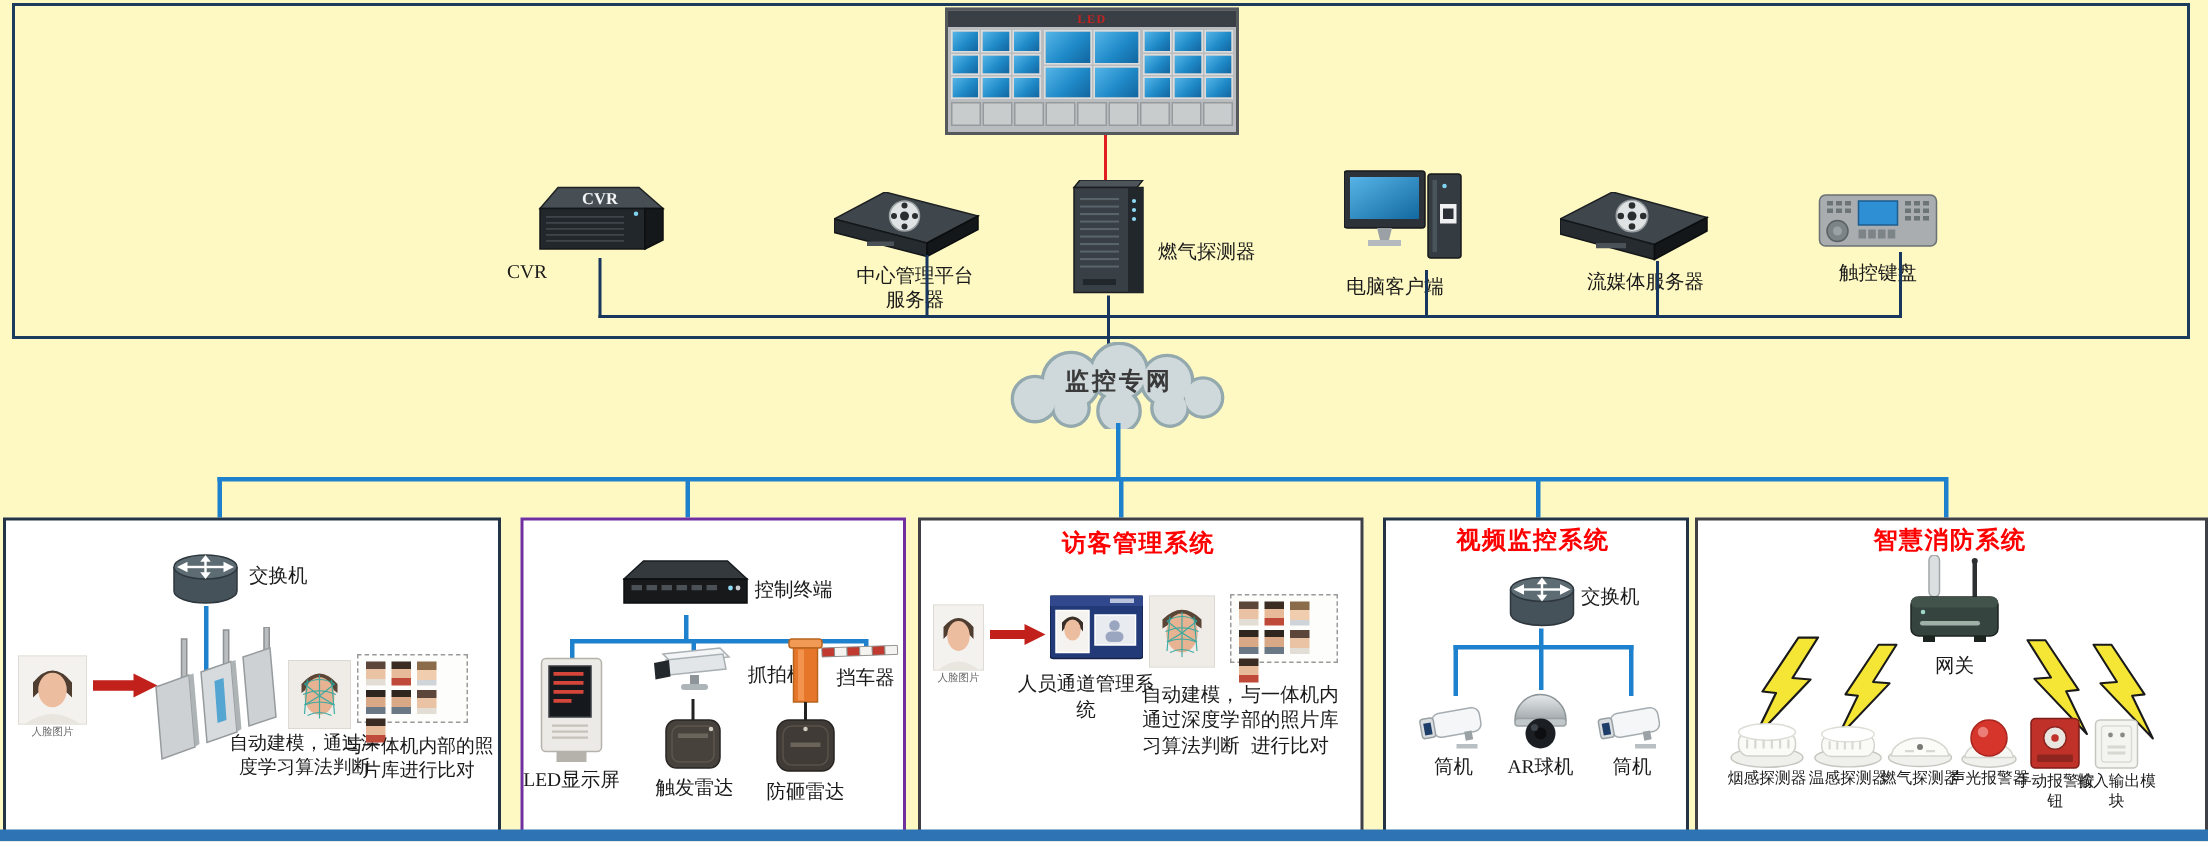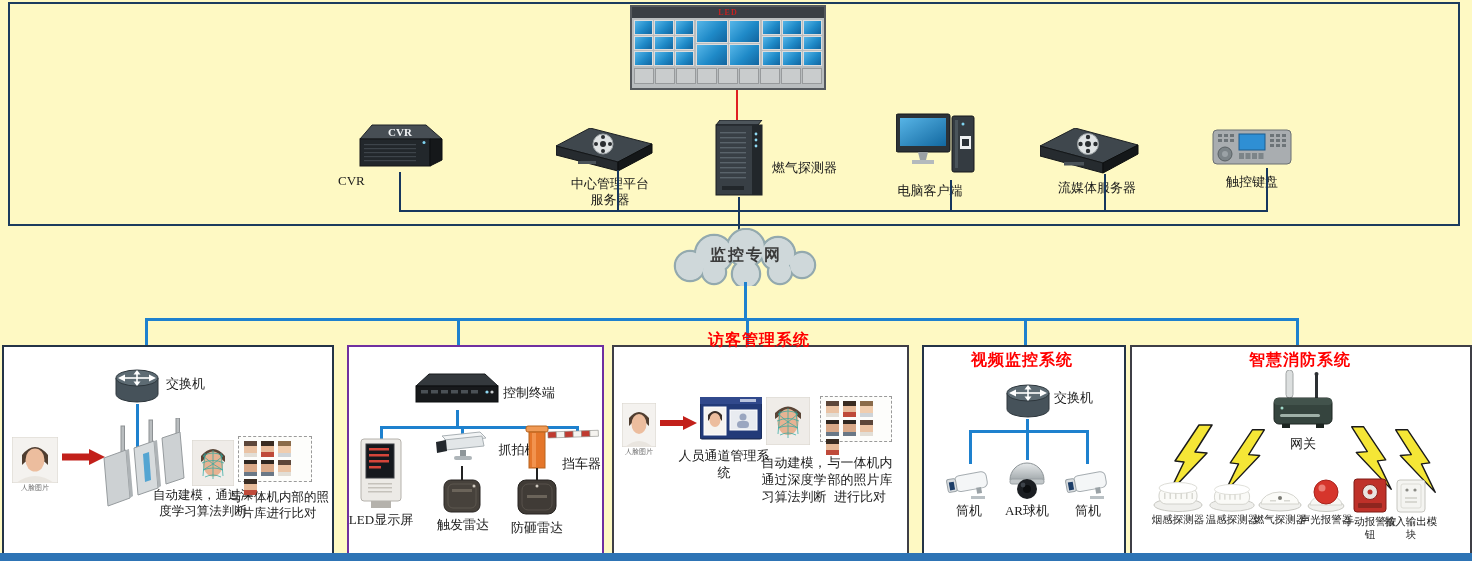--- a/index.html
+++ b/index.html
@@ -406,34 +406,34 @@
         <rect x="40.8" y="8" width="8.4" height="6" fill="#c03a30" stroke="#8a8a86" stroke-width="0.6"></rect>
         <rect x="49.2" y="8" width="8.4" height="6" fill="#f5f3ef" stroke="#8a8a86" stroke-width="0.6"></rect>
         <rect x="57.6" y="8" width="8.4" height="6" fill="#c03a30" stroke="#8a8a86" stroke-width="0.6"></rect>
         <rect x="66" y="8" width="8.4" height="6" fill="#f5f3ef" stroke="#8a8a86" stroke-width="0.6"></rect>
       </g>
       <rect x="2" y="2" width="22" height="6" rx="2" fill="#f09a55" stroke="#b8641f"></rect>
       <rect x="5" y="8" width="16" height="36" fill="#e5762a" stroke="#b8641f"></rect>
       <rect x="8" y="9" width="4" height="34" fill="#f2934e"></rect>
     </svg>
   </div>
-  <div class="label" style="left:553px;top:456px;width:48px;text-align:right;">挡车器</div>
+  <div class="label" style="left:553px;top:444px;width:48px;text-align:center;">挡车器</div>
   <div class="vline blackl" style="left:536px;top:468px;height:12px;"></div>
   <div class="abs" style="left:512px;top:478px;">
     <svg width="50" height="38" viewBox="0 0 50 38">
       <rect x="6" y="2" width="38" height="34" rx="8" fill="#403b36" stroke="#262320"></rect>
       <rect x="10" y="6" width="30" height="26" rx="6" fill="none" stroke="#57514a"></rect>
       <rect x="15" y="17" width="20" height="3" fill="#6b645a"></rect>
       <circle cx="25" cy="8" r="1.5" fill="#d0cac0"></circle>
     </svg>
   </div>
   <div class="label" style="left:506px;top:520px;width:62px;">防砸雷达</div>
 
   <div class="sysbox" style="left:612px;width:293px;border:2px solid #3f3f46;"></div>
-  <div class="title" style="left:670px;top:330px;width:178px;">访客管理系统</div>
+  <div class="title" style="left:670px;top:352px;width:178px;">访客管理系统</div>
 
   <div class="abs" style="left:622px;top:403px;">
     <svg width="34" height="44" viewBox="0 0 34 44">
       <rect x="0" y="0" width="34" height="44" fill="#f4f2ef" stroke="#d8d4cc"></rect>
       <path d="M7,15 Q17,3 27,15 L27,23 Q17,11 7,23 Z" fill="#4f3d30"></path>
       <ellipse cx="17" cy="21" rx="7.5" ry="10" fill="#ecbd9e"></ellipse>
       <path d="M3,44 Q17,32 31,44 Z" fill="#e9e5df"></path>
     </svg>
   </div>
   <div class="label tiny" style="left:616px;top:448px;width:46px;">人脸图片</div>

